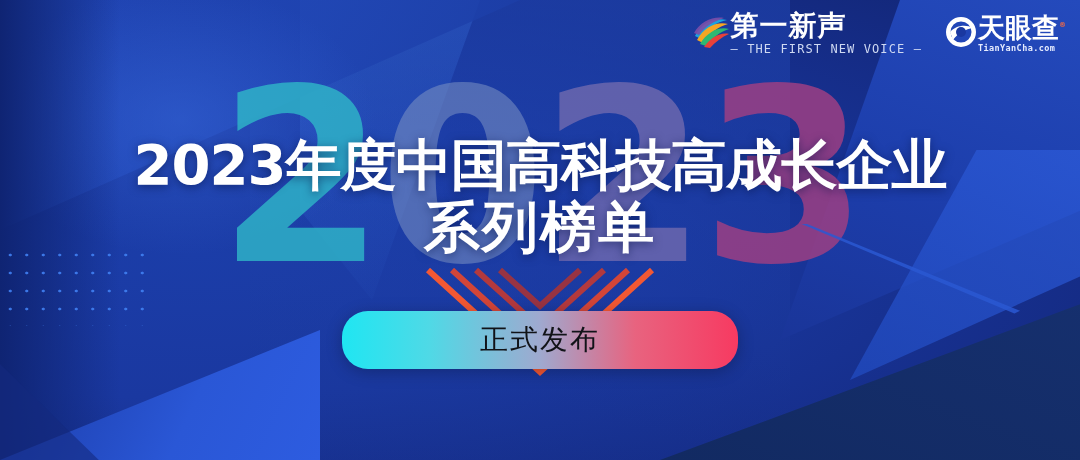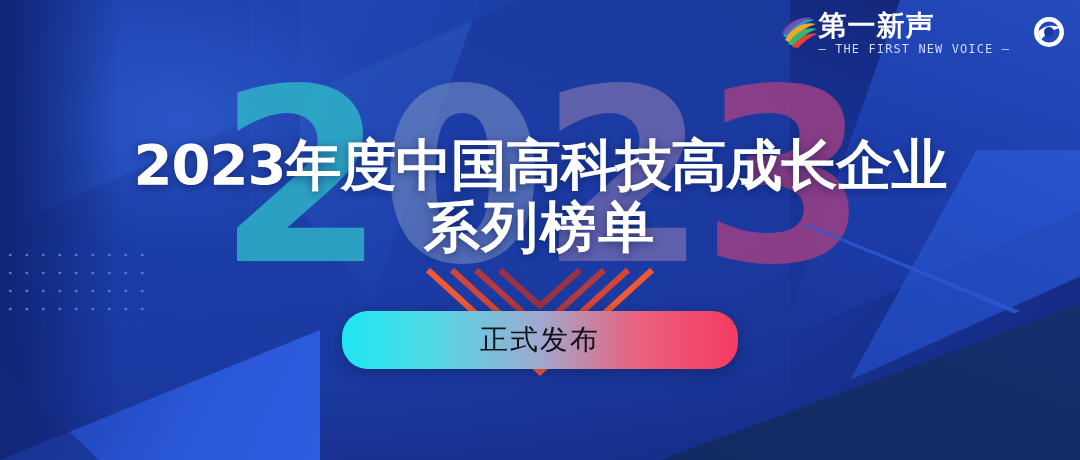--- a/index.html
+++ b/index.html
@@ -235,17 +235,21 @@
 
     <div class="logo logo-2">
       <span class="logo-mark">
         <svg width="34" height="34" viewBox="0 0 34 34">
           <path d="M17 2 a15 15 0 1 0 0 30 a15 15 0 1 0 0 -30 Z
                    M17 6.5 a10.5 10.5 0 1 1 0 21 a10.5 10.5 0 1 1 0 -21 Z" fill="#ffffff" fill-rule="evenodd"></path>
           <path d="M6 17 C12 10, 22 9, 29 13 C22 14, 14 18, 9 25 Z" fill="#ffffff"></path>
           <circle cx="17" cy="17" r="5" fill="#1a38a0"></circle>
         </svg>
       </span>
+      <span class="logo-text">
+        <span class="logo-cn"><span>天眼查</span><span class="tm">®</span></span>
+        <span class="logo-en">TianYanCha.com</span>
+      </span>
     </div>
 
   </div>
 
 </div>
 
 </body></html>

